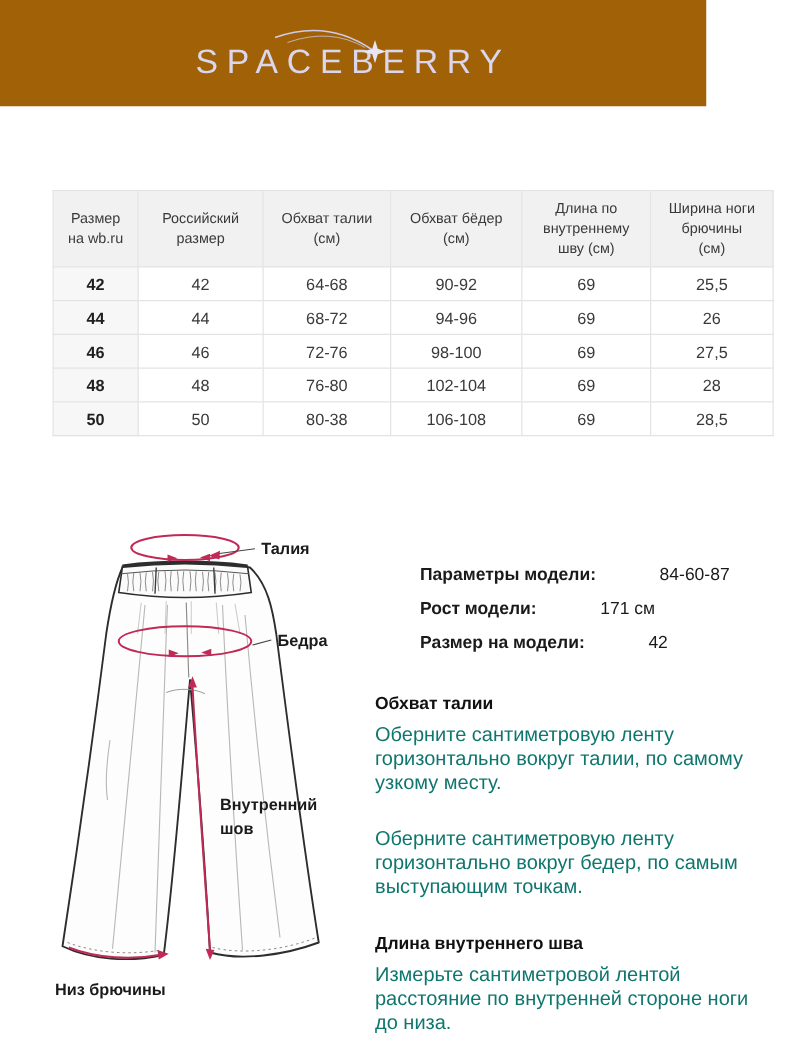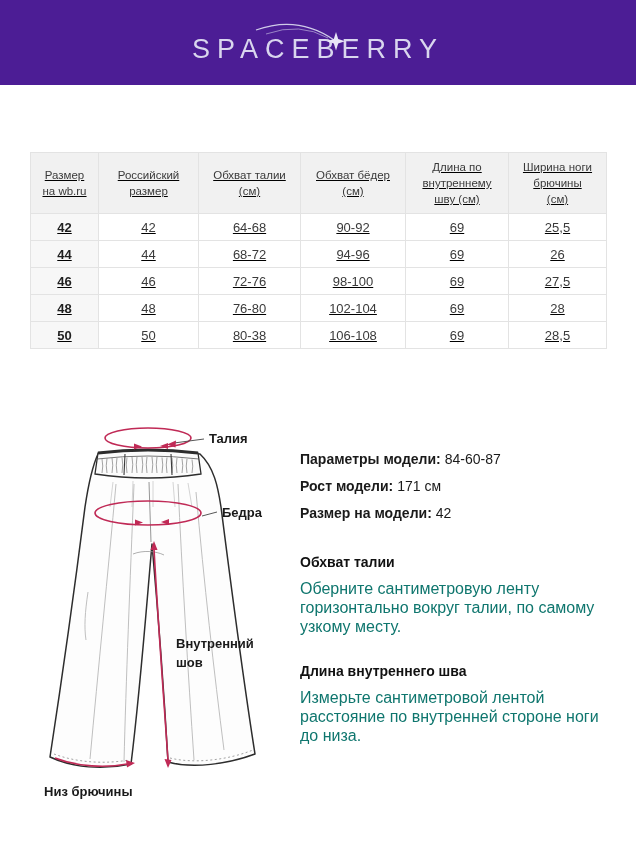--- a/index.html
+++ b/index.html
@@ -3,55 +3,55 @@
 <meta charset="utf-8">
 <style>
   html,body{margin:0;padding:0;}
   body{
     width:636px;height:848px;position:relative;overflow:hidden;
     background:#ffffff;font-family:"Liberation Sans",sans-serif;
     -webkit-font-smoothing:antialiased;
   }
   
   .brand-band{
-    position:absolute;left:0;top:0;width:636px;height:85px;
-    background:#4c1d95;display:flex;align-items:center;justify-content:center;
+    position:absolute;left:0;top:0;width:565px;height:85px;
+    background:#a16207;display:flex;align-items:center;justify-content:center;
   }
   .logo-wrap{position:relative;display:inline-block;}
   .logo-text{
     color:#d9d6ee;font-size:27px;font-weight:400;letter-spacing:7px;
     line-height:1;padding-top:14px;
   }
   .logo-comet{position:absolute;left:58px;top:-8px;width:130px;height:42px;}
   
   .size-table{
-    position:absolute;left:30px;top:152px;width:576px;
-    border-collapse:collapse;table-layout:fixed;text-decoration:underline;
+    position:absolute;left:42px;top:152px;width:576px;
+    border-collapse:collapse;table-layout:fixed;
   }
   .size-table th,.size-table td{
     border:1px solid #e3e3e3;text-align:center;vertical-align:middle;
     color:#3a3a3a;padding:0;
   }
   .size-table th{
     background:#f1f1f1;font-weight:400;font-size:11.5px;line-height:1.4;
     height:60px;white-space:pre-line;
   }
   .size-table td{font-size:13px;height:26px;background:#ffffff;}
   .size-table td.first{
     background:#f7f7f7;font-weight:700;color:#1f1f1f;font-size:13px;
   }
   
   .diagram{position:absolute;left:28px;top:412px;width:265px;height:400px;}
   .diagram svg{display:block;}
   .diag-label{font-family:"Liberation Sans",sans-serif;font-size:13px;font-weight:600;fill:#1a1a1a;}
   
   .info-col{position:absolute;left:300px;top:446px;width:316px;}
   .model-line{font-size:14px;color:#1a1a1a;line-height:27px;}
-  .model-line b{font-weight:700;}
-  .model-line span{font-weight:400;}
+  .model-line b{font-weight:700;margin-left:36px;}
+  .model-line span{font-weight:400;margin-left:47px;}
   .instr{margin-top:26px;}
   .instr:first-of-type{margin-top:27px;}
   .instr-title{font-size:14px;font-weight:700;color:#111111;line-height:19px;}
   .instr-text{margin-top:7px;font-size:16px;color:#0f766e;line-height:19px;max-width:312px;}
 </style>
 </head>
 <body>
 
 <div class="brand-band">
   <div class="logo-wrap">
@@ -222,18 +222,19 @@
   <div class="model-line">
     <b>Размер на модели:</b>
     <span>42</span>
   </div>
 
   <div class="instr">
     <div class="instr-title">Обхват талии</div>
     <div class="instr-text">Оберните сантиметровую ленту горизонтально вокруг талии, по самому узкому месту.</div>
   </div>
   <div class="instr">
+    <div class="instr-text">Оберните сантиметровую ленту горизонтально вокруг бедер, по самым выступающим точкам.</div>
   </div>
   <div class="instr">
     <div class="instr-title">Длина внутреннего шва</div>
     <div class="instr-text">Измерьте сантиметровой лентой расстояние по внутренней стороне ноги до низа.</div>
   </div>
 </div>
 
 </body></html>

